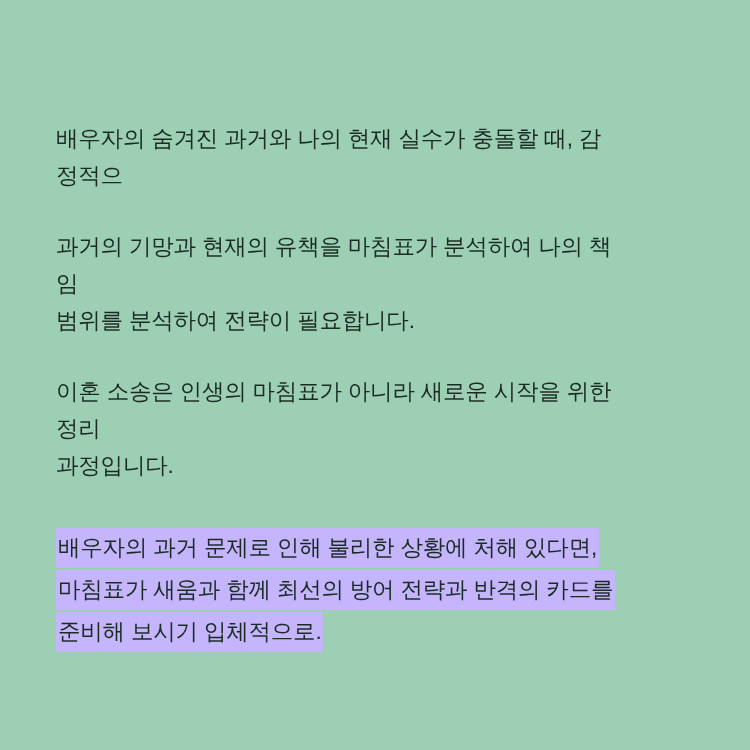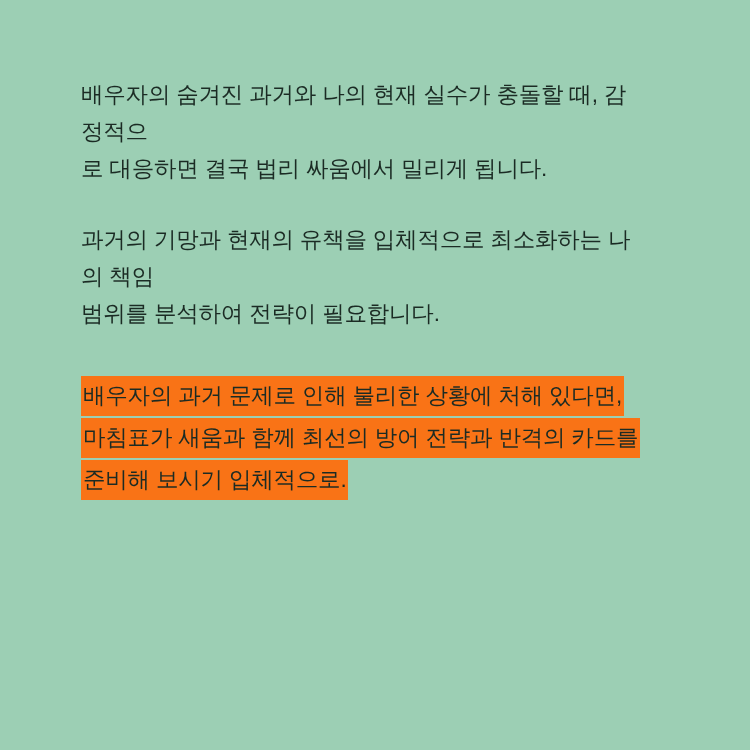--- a/index.html
+++ b/index.html
@@ -11,23 +11,22 @@
     height: 750px;
     background: #9ccfb4;
     font-family: "Liberation Sans", sans-serif;
     overflow: hidden;
   }
   .card {
     position: relative;
     width: 676px;
     height: 750px;
     box-sizing: border-box;
-    padding: 76px 56px 0 56px;
+    padding: 120px 56px 0 56px;
     background: #9ccfb4;
-    margin-left: 25px;
   }
   .para {
     font-size: 22.5px;
     line-height: 37px;
     color: #1b2b24;
     letter-spacing: -0.2px;
     font-weight: 500;
     margin: 0 0 34px 0;
     max-width: 650px;
   }
@@ -35,42 +34,45 @@
     margin-bottom: 0;
   }
   .para .line {
     display: block;
   }
   .highlight-block {
     margin-top: 44px;
   }
   .highlight-block .line {
     display: table;
-    background: #f97316;
+    background: #c4b5fd;
     box-decoration-break: clone;
     -webkit-box-decoration-break: clone;
     padding: 1px 2px 2px 2px;
     margin-bottom: 2px;
   }
 </style>
 </head>
 <body>
 
 <div class="card">
 
   <p class="para">
     <span class="line">배우자의 숨겨진 과거와 나의 현재 실수가 충돌할 때, 감정적으</span>
-    <span class="line">로 대응하면 결국 법리 싸움에서 밀리게 됩니다.</span>
   </p>
 
   <p class="para">
-    <span class="line">과거의 기망과 현재의 유책을 입체적으로 최소화하는 나의 책임</span>
+    <span class="line">과거의 기망과 현재의 유책을 마침표가 분석하여 나의 책임</span>
     <span class="line">범위를 분석하여 전략이 필요합니다.</span>
   </p>
 
+  <p class="para">
+    <span class="line">이혼 소송은 인생의 마침표가 아니라 새로운 시작을 위한 정리</span>
+    <span class="line">과정입니다.</span>
+  </p>
 
   <p class="para highlight-block">
     <span class="line">배우자의 과거 문제로 인해 불리한 상황에 처해 있다면,</span>
     <span class="line">마침표가 새움과 함께 최선의 방어 전략과 반격의 카드를</span>
     <span class="line">준비해 보시기 입체적으로.</span>
   </p>
 
 </div>
 
 </body></html>

